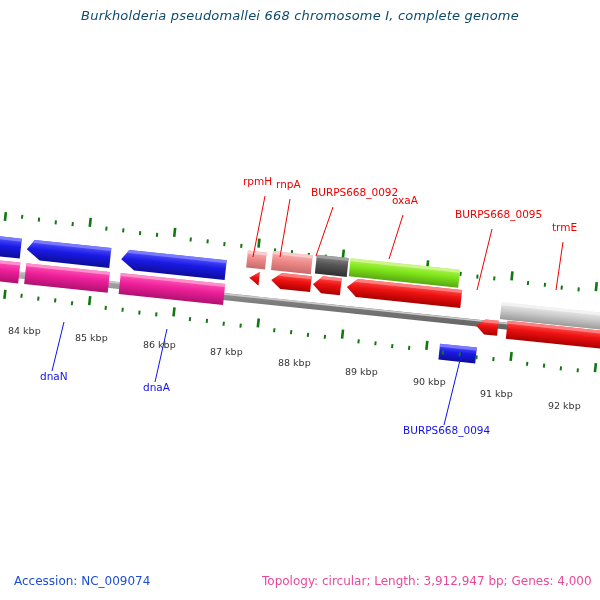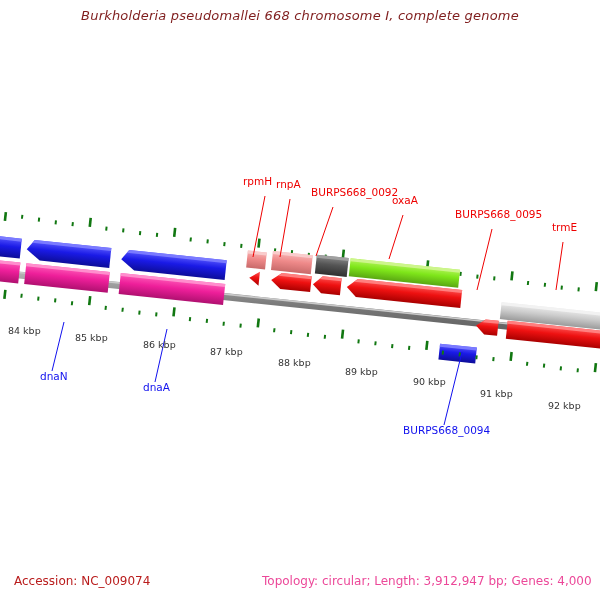--- a/index.html
+++ b/index.html
@@ -21,30 +21,30 @@
     height: 600px;
   }
   .title {
     position: absolute;
     left: 0;
     top: 8px;
     width: 600px;
     text-align: center;
     font-style: italic;
     font-size: 13px;
-    color: #7f1d1d;
+    color: #0c4a6e;
     font-family: "DejaVu Sans", sans-serif;
     letter-spacing: 0.2px;
   }
   .footer-left {
     position: absolute;
     left: 14px;
     top: 574px;
     font-size: 12px;
-    color: #b91c1c;
+    color: #1d4ed8;
   }
   .footer-right {
     position: absolute;
     left: 262px;
     top: 574px;
     font-size: 12px;
     color: #ec4899;
   }
   svg.map {
     position: absolute;

